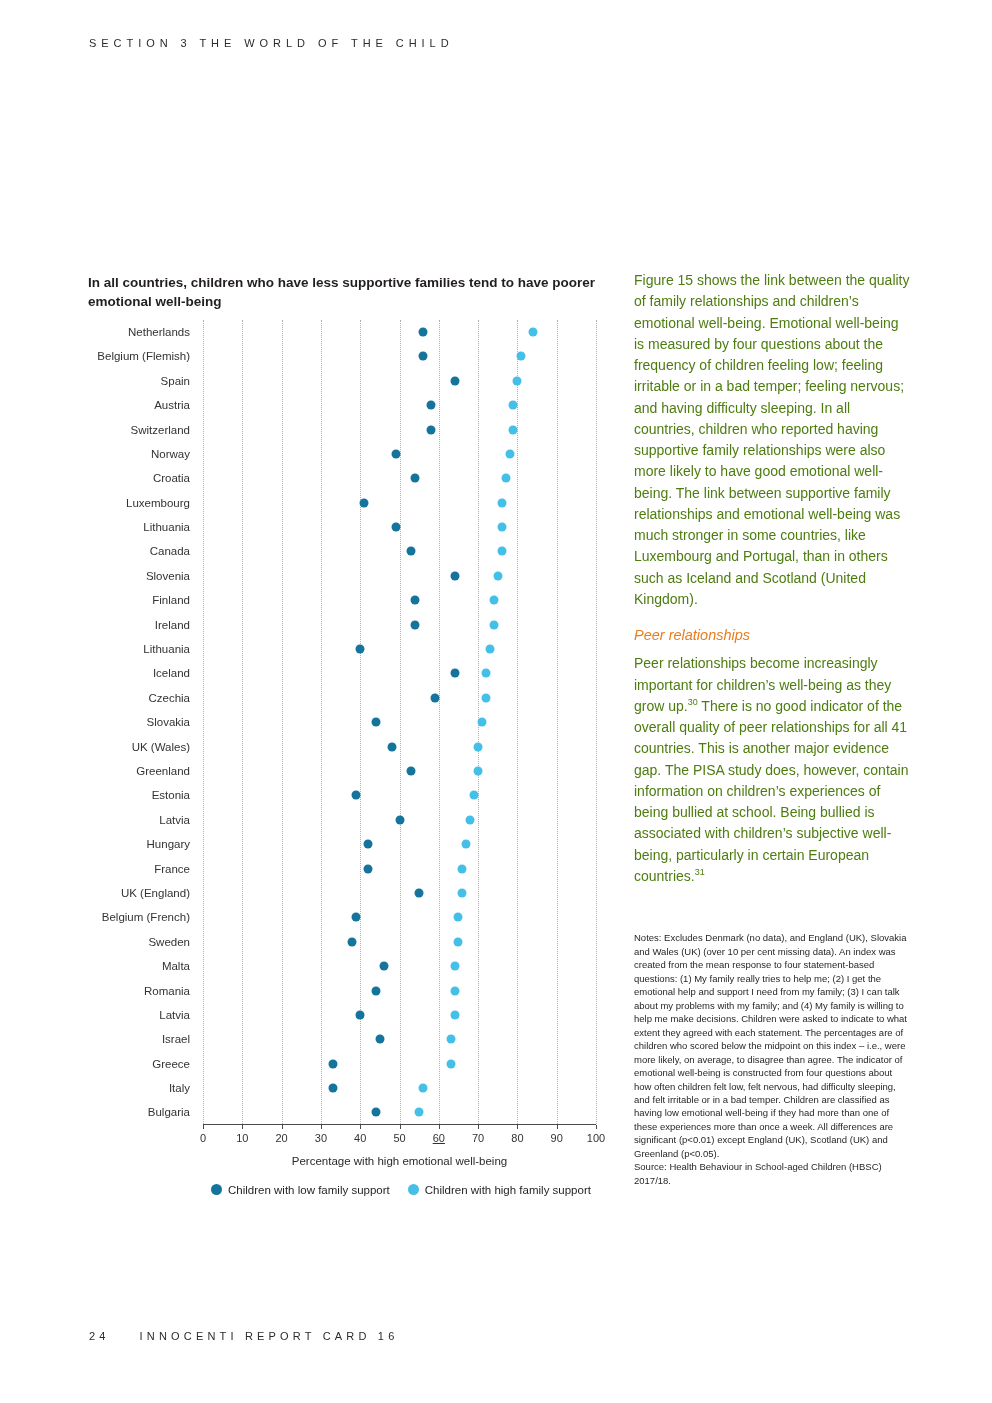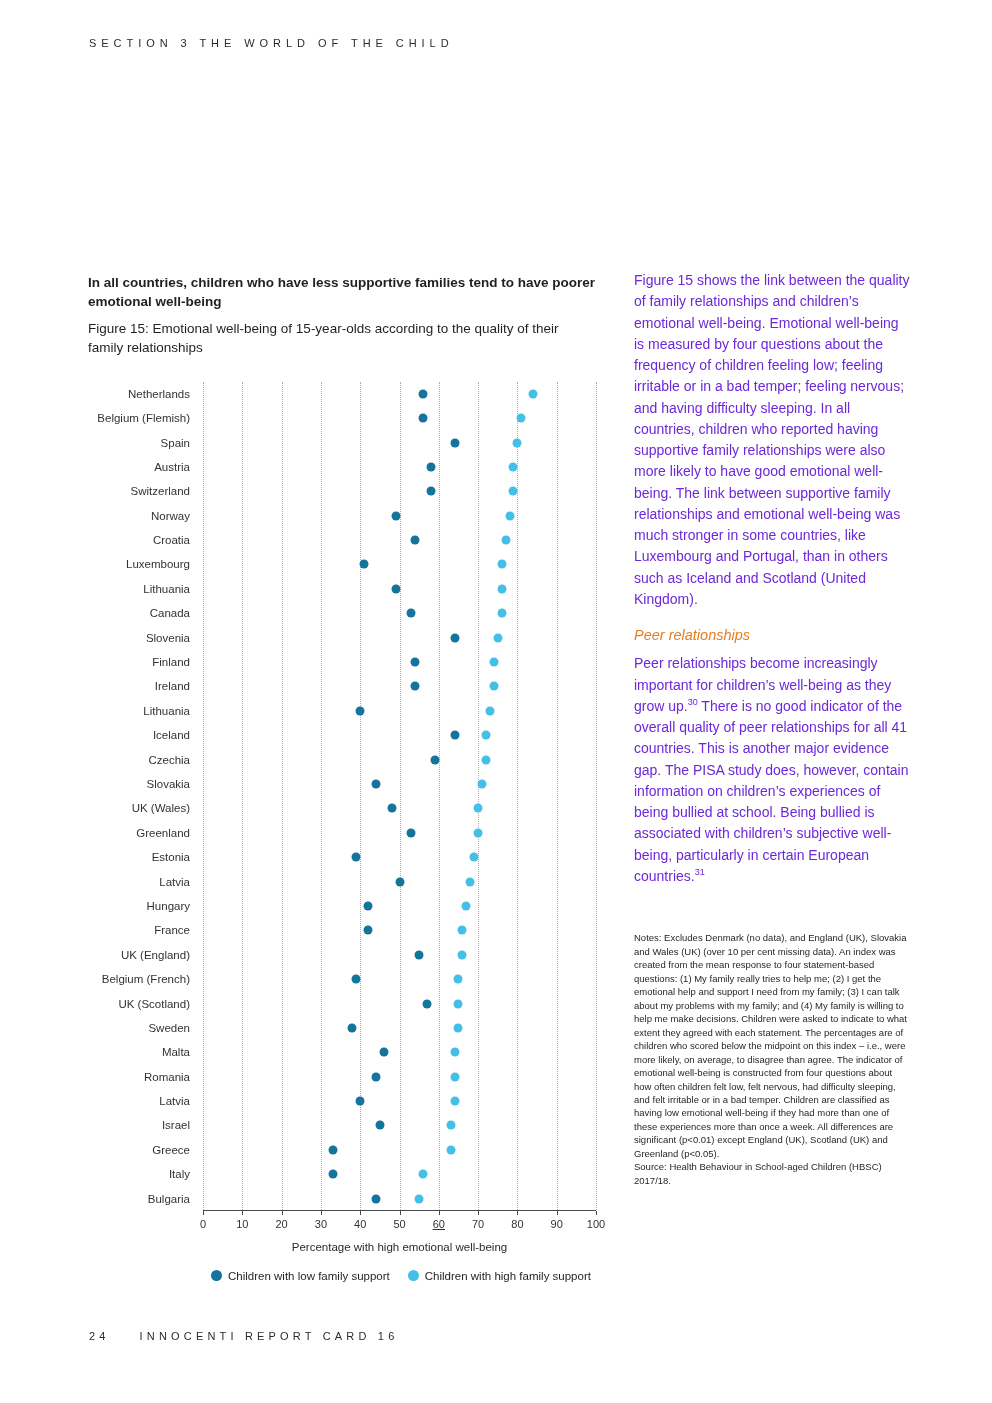--- a/index.html
+++ b/index.html
@@ -60,21 +60,21 @@
     font-size:11.5px; color:#2b2b2b; margin-top:6px;
   }
   .legend {
     margin-left:103px; width:420px; display:flex; justify-content:center;
     align-items:center; gap:18px; margin-top:17px; font-size:11.5px; color:#231f20;
   }
   .legend-item { display:flex; align-items:center; gap:6px; white-space:nowrap; }
   .legend-dot { width:11px; height:11px; border-radius:50%; flex:0 0 auto; }
 
   .right-col { position:absolute; left:634px; top:270px; width:276px; }
-  .body-text { font-size:14px; line-height:1.52; color:#6d28d9; }
+  .body-text { font-size:14px; line-height:1.52; color:#4d7c0f; }
   .peer-heading {
     font-size:14.5px; font-style:italic; font-weight:normal;
     color:var(--accent,#e87d1e); margin:17px 0 10px;
   }
   sup { font-size:9px; vertical-align:super; line-height:0; }
 
   .notes-block { margin-top:44px; font-size:9.5px; line-height:1.42; color:#231f20; }
   .notes-block p { margin:0; }
 
   .footer {
@@ -85,21 +85,20 @@
 </style>
 </head>
 <body>
 
 <div class="page">
 
   <div class="section-header">SECTION 3 THE WORLD OF THE CHILD</div>
 
   <div class="left-col">
     <div class="figure-title">In all countries, children who have less supportive families tend to have poorer emotional well-being</div>
-    <div class="figure-caption">Figure 15: Emotional well-being of 15-year-olds according to the quality of their family relationships</div>
 
     <div class="chart">
       <div class="rows">
         <div class="grid-layer">
             <div class="gridline" style="left: 0%;"></div>
             <div class="gridline" style="left: 10%;"></div>
             <div class="gridline" style="left: 20%;"></div>
             <div class="gridline" style="left: 30%;"></div>
             <div class="gridline" style="left: 40%;"></div>
             <div class="gridline" style="left: 50%;"></div>
@@ -274,27 +273,20 @@
             <div class="row-label">UK (England)</div>
             <div class="row-plot">
               <div class="dot low" style="left: 55%;"></div>
               <div class="dot high" style="left: 66%;"></div>
             </div>
           </div>
           <div class="chart-row">
             <div class="row-label">Belgium (French)</div>
             <div class="row-plot">
               <div class="dot low" style="left: 39%;"></div>
-              <div class="dot high" style="left: 65%;"></div>
-            </div>
-          </div>
-          <div class="chart-row">
-            <div class="row-label">UK (Scotland)</div>
-            <div class="row-plot">
-              <div class="dot low" style="left: 57%;"></div>
               <div class="dot high" style="left: 65%;"></div>
             </div>
           </div>
           <div class="chart-row">
             <div class="row-label">Sweden</div>
             <div class="row-plot">
               <div class="dot low" style="left: 38%;"></div>
               <div class="dot high" style="left: 65%;"></div>
             </div>
           </div>

